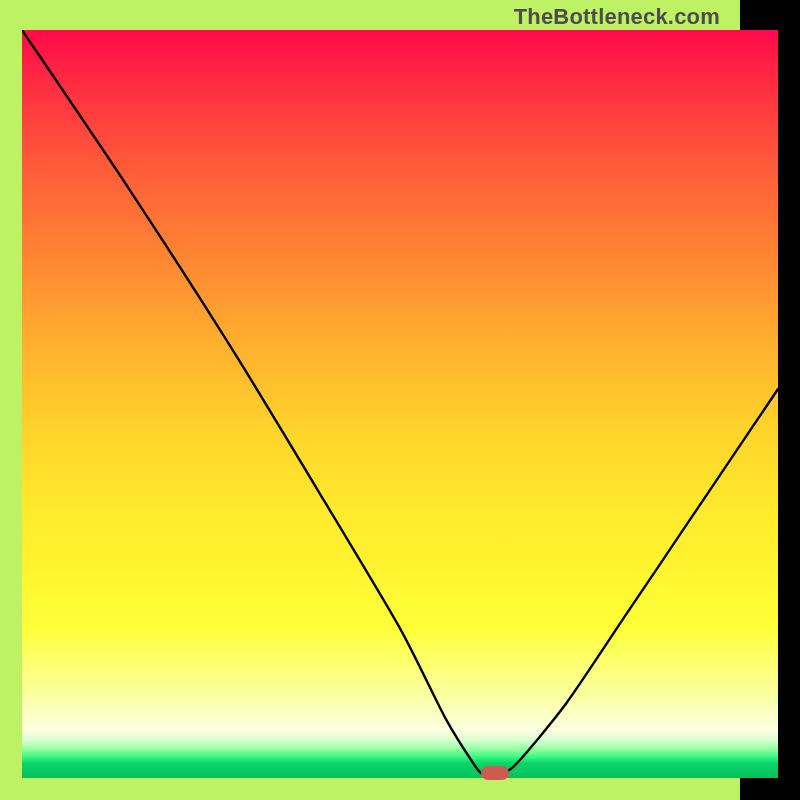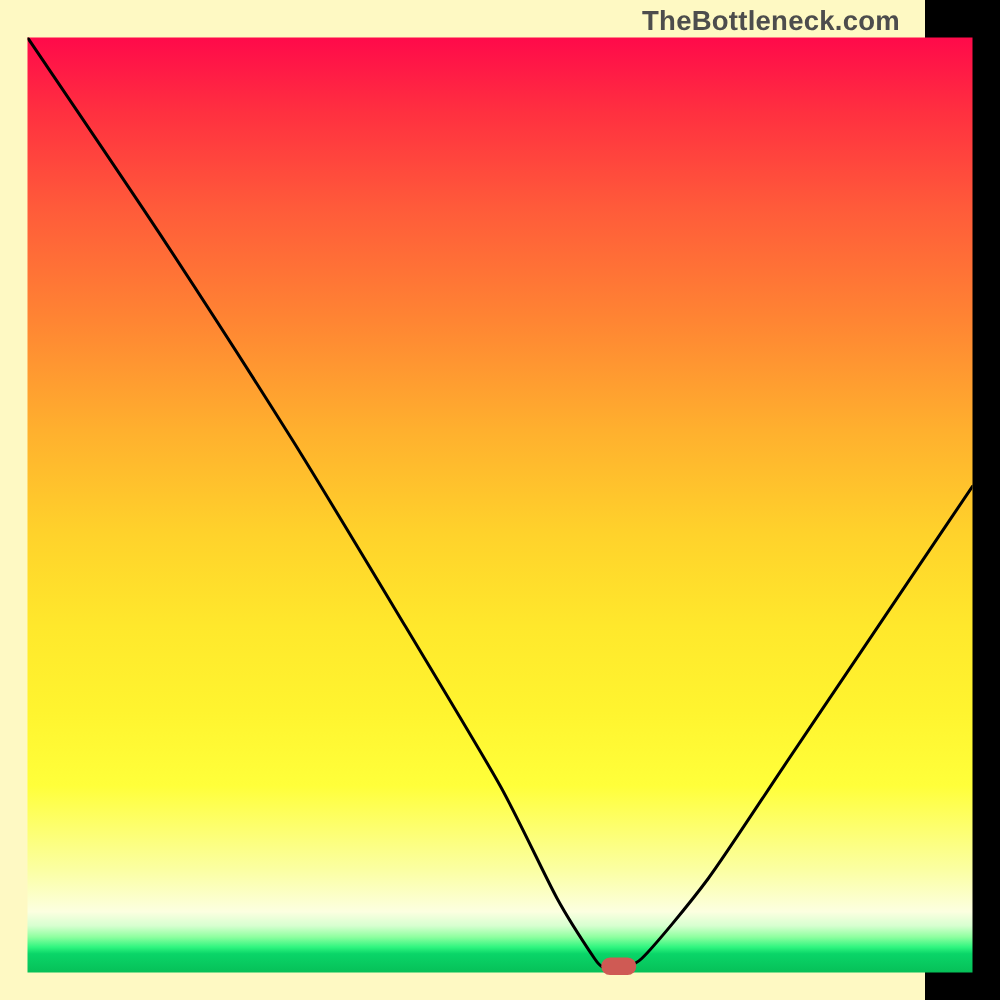--- a/index.html
+++ b/index.html
@@ -7,21 +7,21 @@
     padding: 0;
     width: 800px;
     height: 800px;
     background: #000;
     overflow: hidden;
   }
   .container {
     position: relative;
     width: 740px;
     height: 800px;
-    background: #fef9c3;
+    background: #bef264;
     text-decoration: underline;
   }
   .watermark {
     position: absolute;
     top: 4px;
     right: 20px;
     font-family: Arial, Helvetica, sans-serif;
     font-size: 22px;
     font-weight: bold;
     color: #4d4d4d;

